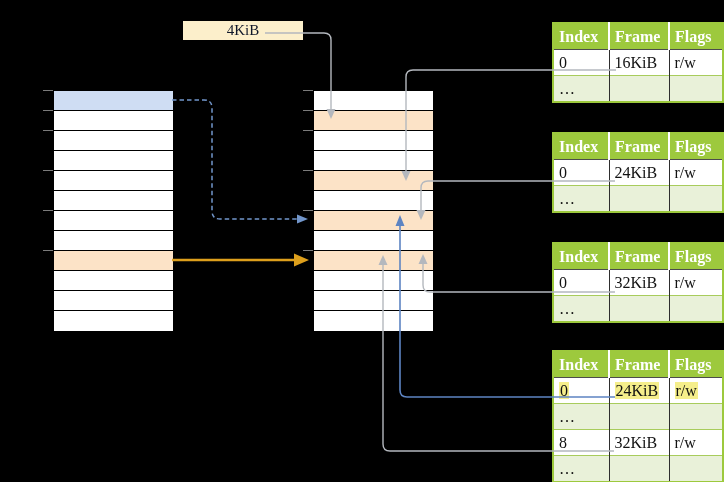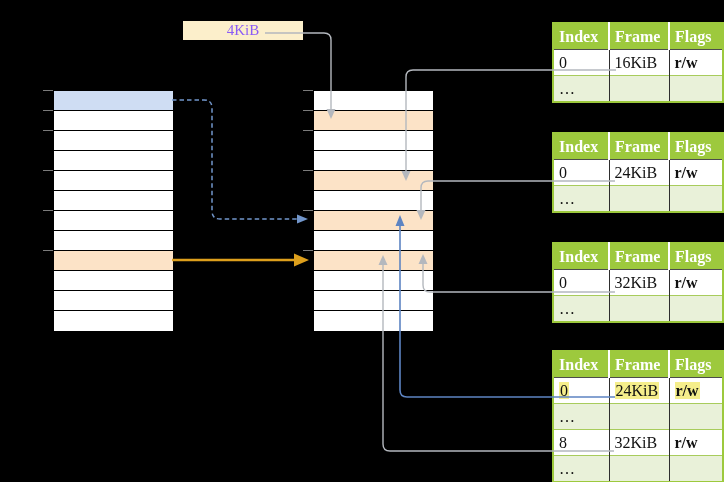--- a/index.html
+++ b/index.html
@@ -3,21 +3,21 @@
 <meta charset="utf-8">
 <style>
   html,body{margin:0;padding:0;background:#000;}
   #canvas{
     position:relative;width:724px;height:482px;background:#000;
     overflow:hidden;font-family:"Liberation Serif","DejaVu Serif",serif;
   }
   
   .pslabel{
     position:absolute;left:183px;top:21px;width:120px;height:19px;
-    background:var(--cream);color:#8b5cf6;font-size:15px;line-height:19px;
+    background:var(--cream);color:#0f172a;font-size:15px;line-height:19px;
     text-align:center;
   }
   
   .mcol{
     position:absolute;width:119px;background:#fff;border:1px solid #000;
   }
   .mrow{box-sizing:border-box;border-bottom:1px solid #000;background:#fff;}
   .mrow:last-child{border-bottom:none;}
   .row-blue{background:var(--blue-row);}
   .row-orange{background:var(--orange-row);}
@@ -32,21 +32,21 @@
   .ptable th{
     background:var(--green);color:#fff;font-weight:bold;text-align:left;
     height:23px;padding:1px 3px 1px 5px;border-right:2px solid #fff;
     border-bottom:1px solid #4c4c4c;font-size:16px;
   }
   .ptable th:last-child{border-right:none;}
   .ptable td{
     height:23px;padding:1px 3px 1px 5px;border-right:1px solid #2e2e2e;
     border-top:1px solid var(--green-sep);
   }
-  .ptable td:last-child{border-right:none;font-weight:bold;}
+  .ptable td:last-child{border-right:none;}
   .ptable tr.dots td{background:var(--green-pale);}
   .hl{background:var(--yellow-hl);padding:0 1px;}
   
   #overlay{position:absolute;left:0;top:0;z-index:5;pointer-events:none;}
   .ln-gray{stroke:var(--gray-line);stroke-width:1.4;fill:none;}
   .ah-gray{fill:var(--gray-line);stroke:none;}
   .ln-blue{stroke:var(--blue-line);stroke-width:1.6;fill:none;}
   .ah-blue{fill:var(--blue-line);stroke:none;}
   .ln-bdash{stroke:var(--blue-dash);stroke-width:1.5;fill:none;stroke-dasharray:4.5 3;}
   .ah-bdash{fill:var(--blue-dash);stroke:none;}

